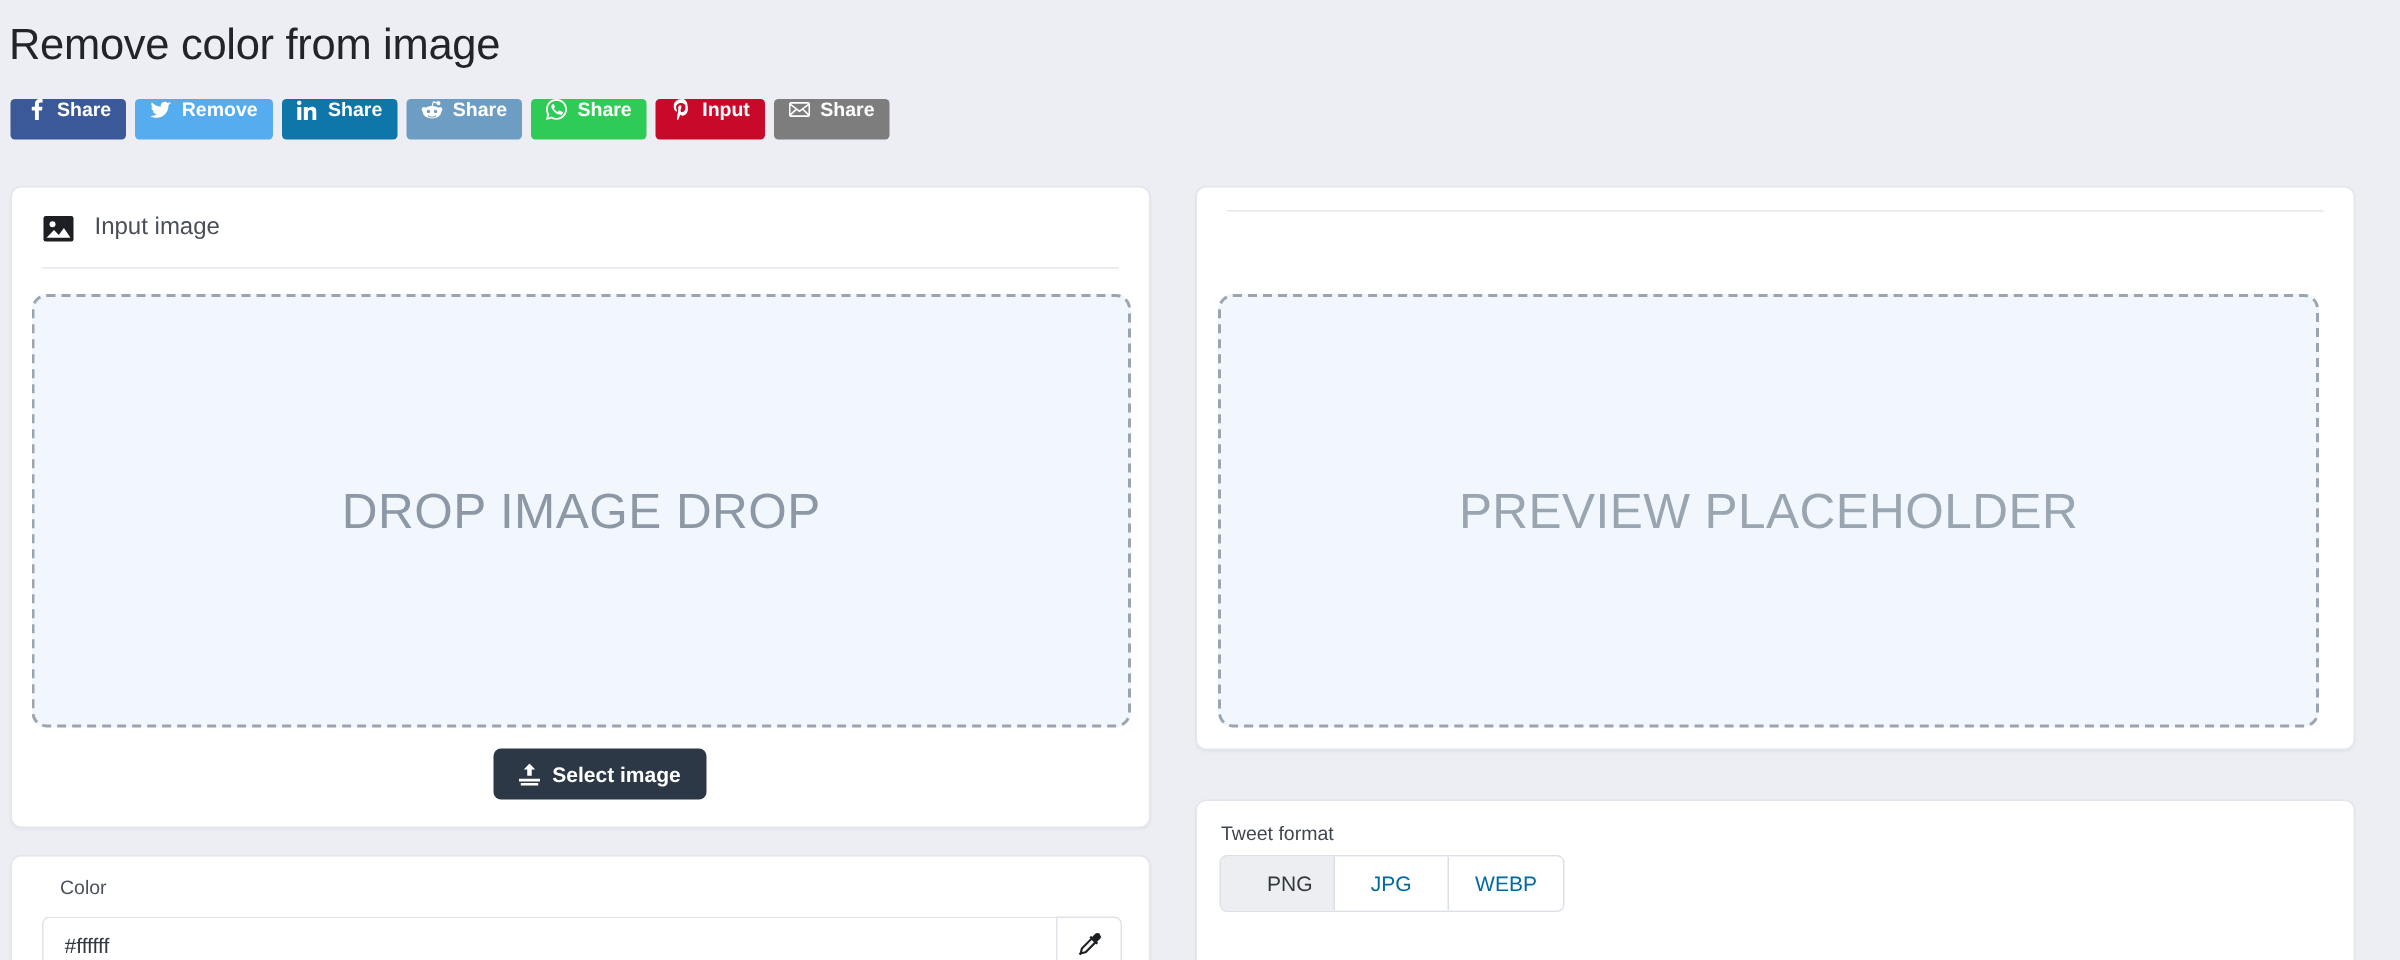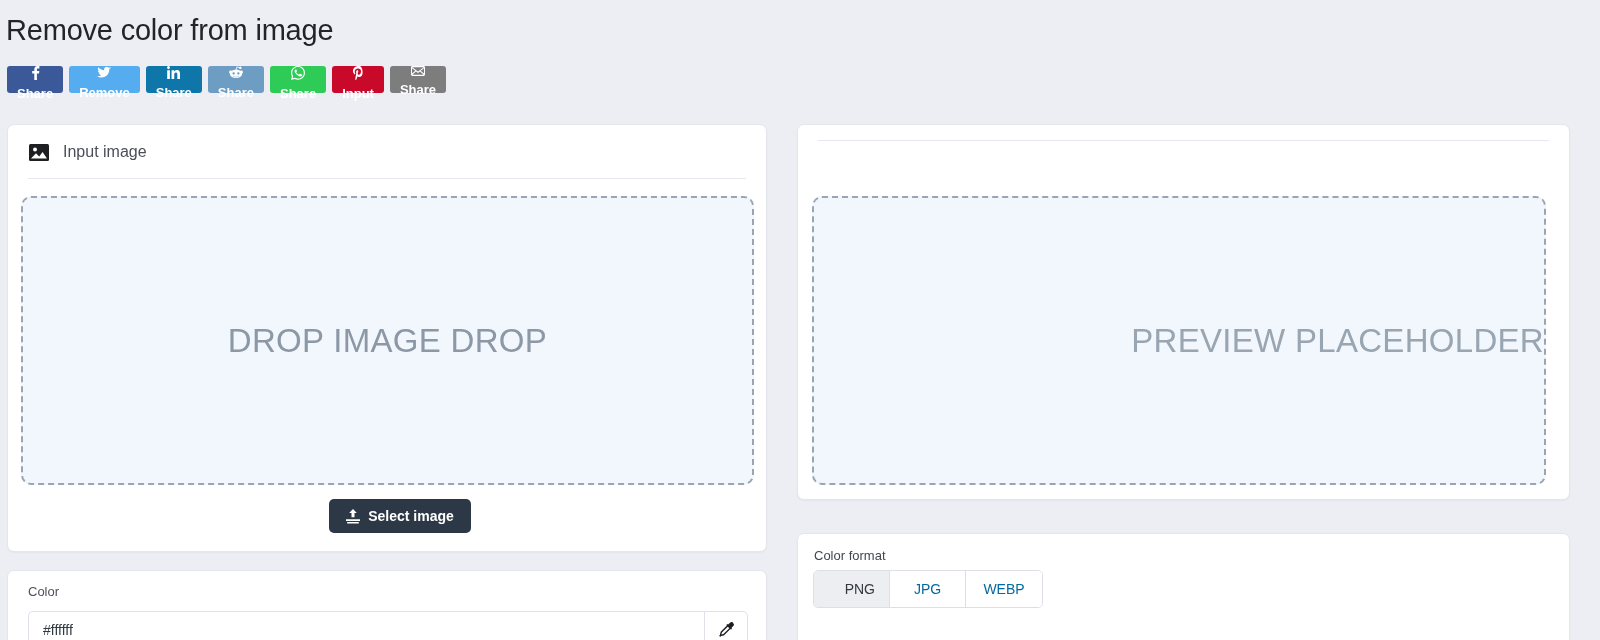--- a/index.html
+++ b/index.html
@@ -42,34 +42,32 @@
   .share-bar {
     position: absolute;
     left: 7px;
     top: 66px;
     display: flex;
     gap: 6px;
     align-items: flex-start;
   }
   .share-btn {
     display: inline-flex;
-    align-items: center;
     gap: 7px;
     height: 27px;
     padding: 0 10px;
     border: none;
     border-radius: 3px;
     color: #ffffff;
     font-family: "Liberation Sans", sans-serif;
     font-size: 13px;
     font-weight: 700;
     line-height: 1;
     cursor: pointer;
     white-space: nowrap;
-    flex-direction: column;
   }
   .share-btn .sb-icon {
     display: inline-flex;
     align-items: center;
     justify-content: center;
     width: 14px;
     height: 14px;
     font-size: 13px;
     font-weight: 700;
     line-height: 1;
@@ -122,21 +120,21 @@
   .dropzone {
     position: absolute;
     background: #f1f7fd;
     border: 2px dashed #9aa5b1;
     border-radius: 10px;
     display: flex;
     align-items: center;
     justify-content: center;
   }
   #dropzone-input   { left: 13px; top: 71px; width: 733px; height: 289px; }
-  #dropzone-preview { left: 14px; top: 71px; width: 734px; height: 289px; justify-content: flex-end; }
+  #dropzone-preview { left: 14px; top: 71px; width: 734px; height: 289px; }
 
   .dz-text {
     font-size: 33px;
     font-weight: 400;
     letter-spacing: 0.3px;
     color: #8d98a6;
     user-select: none;
   }
   #dropzone-preview .dz-text { color: #9aa5b2; }
 
@@ -164,21 +162,21 @@
     font-weight: 700;
     cursor: pointer;
     margin-left: 26px;
   }
   .select-btn .up-icon { display: inline-flex; width: 14px; height: 15px; }
   .select-btn .up-icon svg { display: block; }
 
   
   .field-label {
     position: absolute;
-    left: 20px;
+    left: 32px;
     top: 12px;
     font-size: 13px;
     color: #4c525b;
     line-height: 18px;
   }
   .color-row {
     position: absolute;
     left: 20px;
     top: 40px;
     width: 720px;
@@ -367,21 +365,21 @@
 
   <section class="card" id="card-preview">
     <div class="head-rule"></div>
 
     <div class="dropzone" id="dropzone-preview">
       <span class="dz-text">PREVIEW PLACEHOLDER</span>
     </div>
   </section>
 
   <section class="card" id="card-output">
-    <span class="fmt-label">Color format</span>
+    <span class="fmt-label">Tweet format</span>
     <div class="btn-group">
       <button class="fmt-btn active">PNG</button>
       <button class="fmt-btn">JPG</button>
       <button class="fmt-btn">WEBP</button>
     </div>
   </section>
 
 </div>
 
 </body></html>

